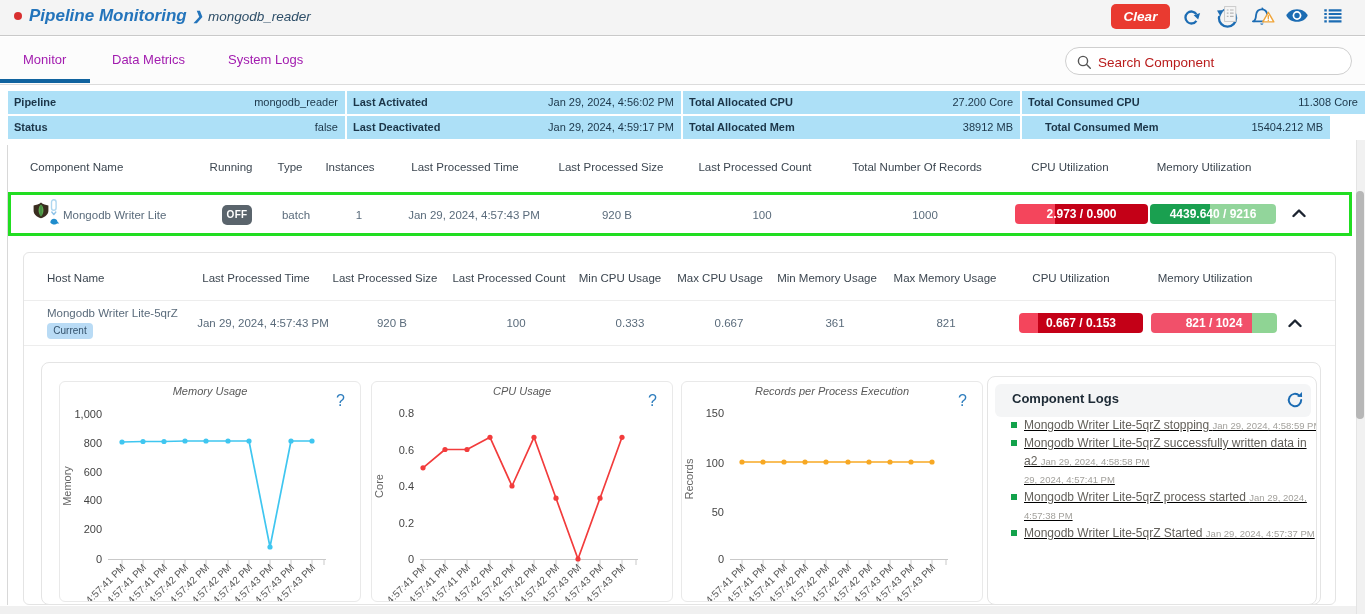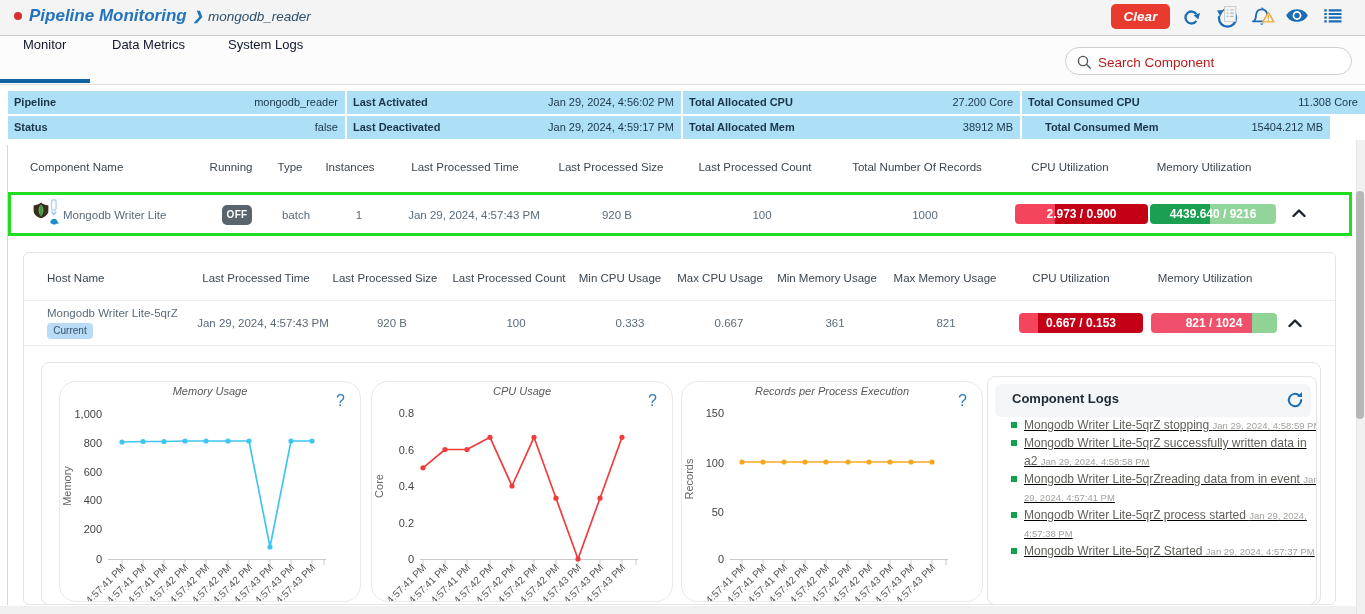--- a/index.html
+++ b/index.html
@@ -7,21 +7,21 @@
   .abs { position:absolute; }
   
   #topbar { position:absolute; left:0; top:0; width:1365px; height:36px; background:#f4f4f4; border-bottom:1px solid #c9c9c9;font-style:italic; }
   #reddot { position:absolute; left:14px; top:12px; width:8px; height:8px; border-radius:50%; background:#d82f2f; }
   #title { position:absolute; left:29px; top:6px; font-size:17px; font-weight:bold; color:#2374bb; }
   #crumbchev { position:absolute; left:193px; top:9px; color:#2374bb; font-size:12px; font-weight:bold; }
   #crumb { position:absolute; left:208px; top:9px; font-size:13.5px; color:#2d4e68; }
   #clearbtn { position:absolute; left:1111px; top:4px; width:59px; height:25px; background:#e93a30; border-radius:5px; color:#fff; font-size:13.5px; font-weight:bold; text-align:center; line-height:25px; }
   
   #tabsrow { position:absolute; left:0; top:37px; width:1365px; height:48px; background:#fcfcfc; border-bottom:1px solid #dcdcdc; }
-  .tab { position:absolute; top:0; font-size:13px; color:#0f172a; }
+  .tab { position:absolute; top:15px; font-size:13px; color:#a21caf; }
   #underline { position:absolute; left:0; top:42px; width:90px; height:3.5px; background:#10639f; }
   #searchbox { position:absolute; left:1065px; top:10px; width:287px; height:28px; border:1px solid #cfcfcf; border-radius:14px; background:#fff; }
   #searchtxt { position:absolute; left:32px; top:7px; font-size:13.5px; color:#b91c1c; }
   
   .infocell { position:absolute; height:23px; background:#ade0f7; color:#1b3548; font-size:11px; line-height:23px; }
   .ilabel { padding-left:6px; float:left; font-weight:bold; }
   .ival { float:right; padding-right:7px; }
   
   #leftline { position:absolute; left:7px; top:145px; width:1px; height:460px; background:#d8d8d8; }
   
@@ -33,21 +33,21 @@
   #offbadge { position:absolute; left:211px; top:10px; width:30px; height:20px; background:#5a646c; border-radius:5px; color:#fff; font-size:10px; font-weight:bold; text-align:center; line-height:20px; letter-spacing:0.3px; }
   .pbar { position:absolute; height:20px; border-radius:4px; color:#fff; font-size:12px; font-weight:bold; text-align:center; line-height:20px; }
   
   #detail { position:absolute; left:23px; top:252px; width:1313px; height:353px; background:#fff; border:1px solid #e4e4e4; border-radius:6px; }
   .sth { position:absolute; top:19px; font-size:11.5px; color:#3c4650; white-space:nowrap; }
   #subdiv1 { position:absolute; left:0px; top:47px; width:1311px; height:1px; background:#ededed; }
   #subdiv2 { position:absolute; left:0px; top:92px; width:1311px; height:1px; background:#ededed; }
   #currentb { position:absolute; left:23px; top:70px; width:46px; height:16px; background:#b9dbf5; border-radius:4px; color:#33516b; font-size:10px; text-align:center; line-height:16px; }
   
   #wrapper { position:absolute; left:17px; top:109px; width:1280px; height:243px; border:1px solid #e4e4e4; border-radius:8px; background:#fff; }
-  .chartcard { position:absolute; top:18px; width:302px; height:221px; border:1px solid #e9e9e9; border-radius:17px; background:#fff; overflow:hidden; }
+  .chartcard { position:absolute; top:18px; width:302px; height:221px; border:1px solid #e9e9e9; border-radius:6px; background:#fff; overflow:hidden; }
   
   #logscard { position:absolute; left:945px; top:13px; width:330px; height:229px; border:1px solid #e4e4e4; border-radius:8px; background:#fff; overflow:hidden; }
   #logshead { position:absolute; left:7px; top:7px; width:316px; height:33px; background:#f4f5f6; border-radius:6px; }
   #logstitle { position:absolute; left:17px; top:7px; font-size:13px; font-weight:bold; color:#1d2a35; }
   .lgline { position:relative; margin-left:20px; margin-right:6px; font-size:12px; color:#63605a; line-height:18px; height:18px; white-space:nowrap; }
   .sq { position:absolute; left:-13px; top:6px; width:6px; height:6px; background:#12a24b; }
   .lts { font-size:9.5px; color:#a3a19c; }
   
   #bstrip { position:absolute; left:0; top:606px; width:1365px; height:8px; background:#f0f0f0; }
   #sbtrack { position:absolute; left:1356px; top:140px; width:9px; height:474px; background:#f1f1f1; border-left:1px solid #e4e4e4; }
@@ -339,21 +339,20 @@
         <div id="logstitle">Component Logs</div>
         <svg class="abs" style="left:291px; top:7px;" width="18" height="18" viewBox="0 0 18 18">
             <path d="M15.2 9a6.2 6.2 0 1 1-1.85-4.4" fill="none" stroke="#1c6cb3" stroke-width="2" stroke-linecap="round"></path>
             <path d="M15.9 1 L16.1 6 L11.2 5.8 Z" fill="#1c6cb3"></path>
           </svg>
       </div>
       <div style="position:absolute; left:16px; top:39px; width:330px;text-decoration:underline;">
         <div class="lgline"><span class="sq"></span>Mongodb Writer Lite-5qrZ stopping <span class="lts">Jan 29, 2024, 4:58:59 PM</span></div>
         <div class="lgline"><span class="sq"></span>Mongodb Writer Lite-5qrZ successfully written data in</div>
         <div class="lgline">a2 <span class="lts">Jan 29, 2024, 4:58:58 PM</span></div>
-        <div class="lgline"><span class="sq"></span>Mongodb Writer Lite-5qrZreading data from in event <span class="lts">Jan</span></div>
         <div class="lgline"><span class="lts">29, 2024, 4:57:41 PM</span></div>
         <div class="lgline"><span class="sq"></span>Mongodb Writer Lite-5qrZ process started <span class="lts">Jan 29, 2024,</span></div>
         <div class="lgline"><span class="lts">4:57:38 PM</span></div>
         <div class="lgline"><span class="sq"></span>Mongodb Writer Lite-5qrZ Started <span class="lts">Jan 29, 2024, 4:57:37 PM</span></div>
       </div>
     </div>
   </div>
 </div>
 <div id="bstrip"></div>
 <div id="sbtrack"></div>

